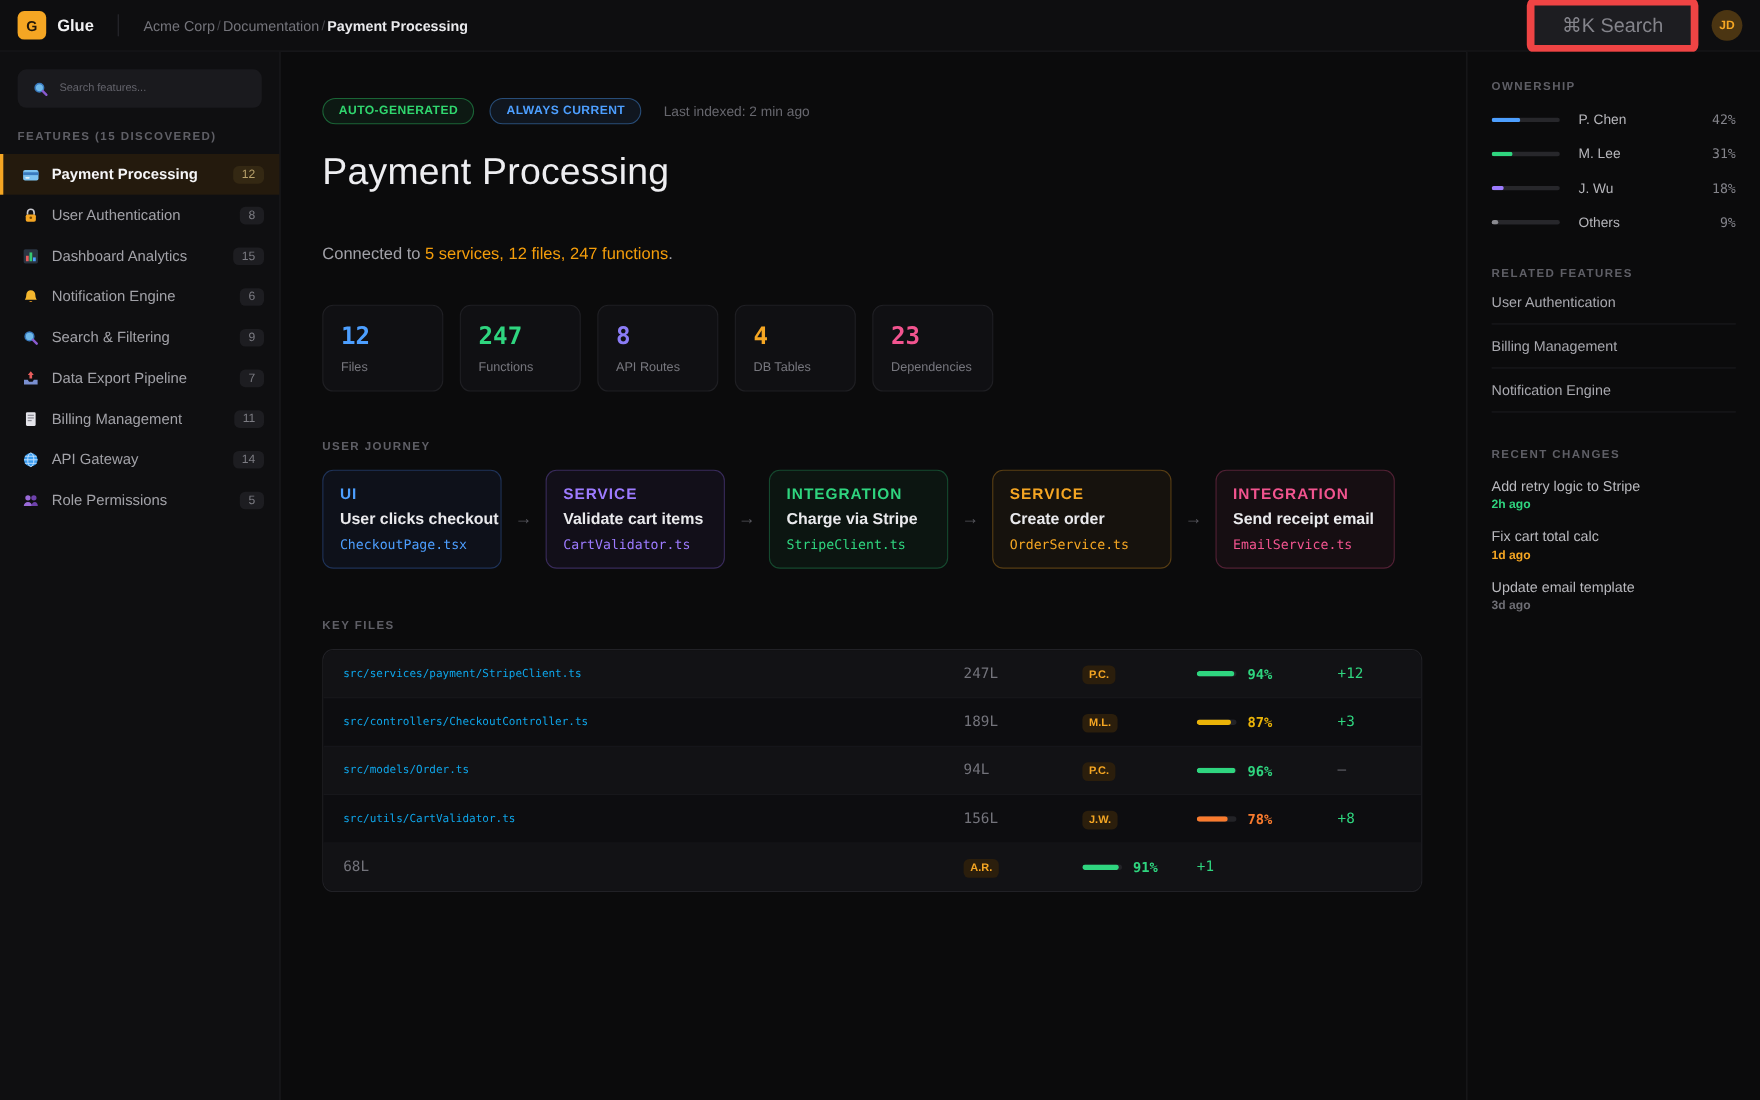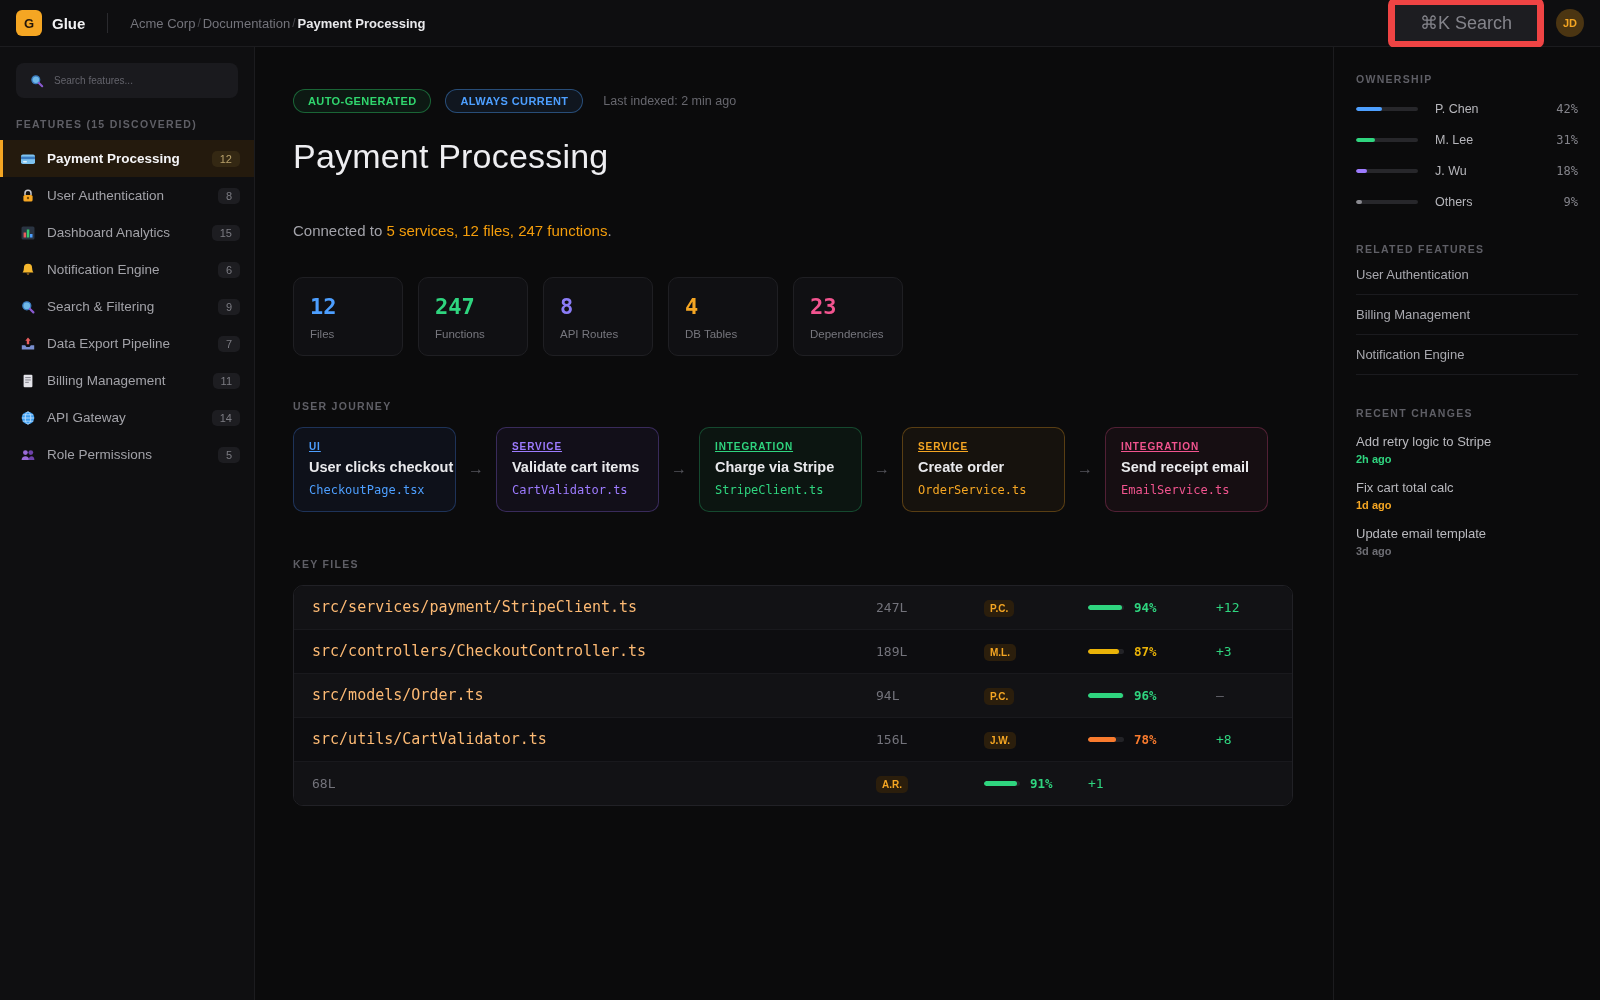--- a/index.html
+++ b/index.html
@@ -97,39 +97,39 @@
   .stat-card {
     width:110px; background:#101013; border:1px solid #1f1f23;
     border-radius:10px; padding:16px 16px 15px 16px;
   }
   .stat-value { font-size:22px; font-weight:bold; }
   .stat-label { margin-top:9px; font-size:11.5px; color:#77777e; }
 
   
   .journey-row { display:flex; align-items:center; gap:12px; margin-top:15px; }
   .j-card { width:163px; border-radius:10px; border:1px solid; padding:13px 15px 14px 15px; cursor:pointer; }
-  .j-type { font-size:10px; font-weight:bold; letter-spacing:0.9px;text-decoration:underline; }
+  .j-type { font-size:14px; font-weight:bold; letter-spacing:0.9px; }
   .j-title { margin-top:7px; font-size:14.5px; font-weight:bold; color:#e9e9ec; white-space:nowrap; }
   .j-file { margin-top:8px; font-size:12px; }
   .j-arrow { color:#55555c; font-size:16px; }
 
   
   .files-table {
     margin-top:15px; width:1000px; border:1px solid #212126;
     border-radius:10px; overflow:hidden;
   }
   .f-row {
     display:grid; grid-template-columns:1fr 108px 104px 128px 58px;
     align-items:center; padding:12px 18px; border-bottom:1px solid #19191d;
     cursor:pointer;
   }
   .f-row:last-child { border-bottom:none; }
   .f-row:nth-child(odd) { background:#121215; }
   .f-row:nth-child(even) { background:#0d0d10; }
-  .f-path { font-size:15px; color:#fdba74; }
+  .f-path { font-size:10px; color:#0ea5e9; }
   .f-lines { font-size:13px; color:#73737b; }
   .owner-badge {
     display:inline-block; background:#2b1e0c; color:#f5a623;
     font-size:10px; font-weight:bold; padding:3px 6px; border-radius:5px;
   }
   .cov { display:flex; align-items:center; gap:10px; }
   .cov-track { width:36px; height:5px; border-radius:3px; background:#232327; overflow:hidden; }
   .cov-fill { height:100%; border-radius:3px; }
   .cov-pct { font-size:12.5px; font-weight:bold; }
   .f-delta { font-size:13px; text-align:left; }

